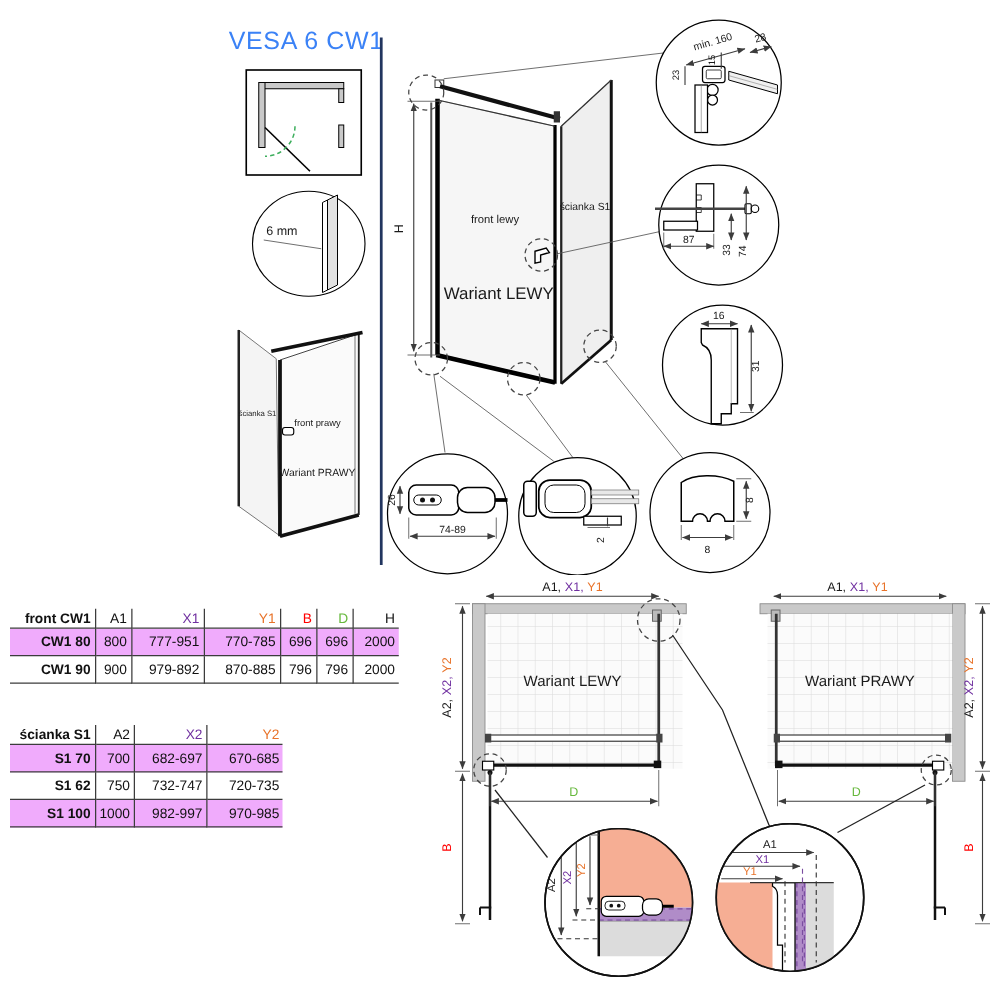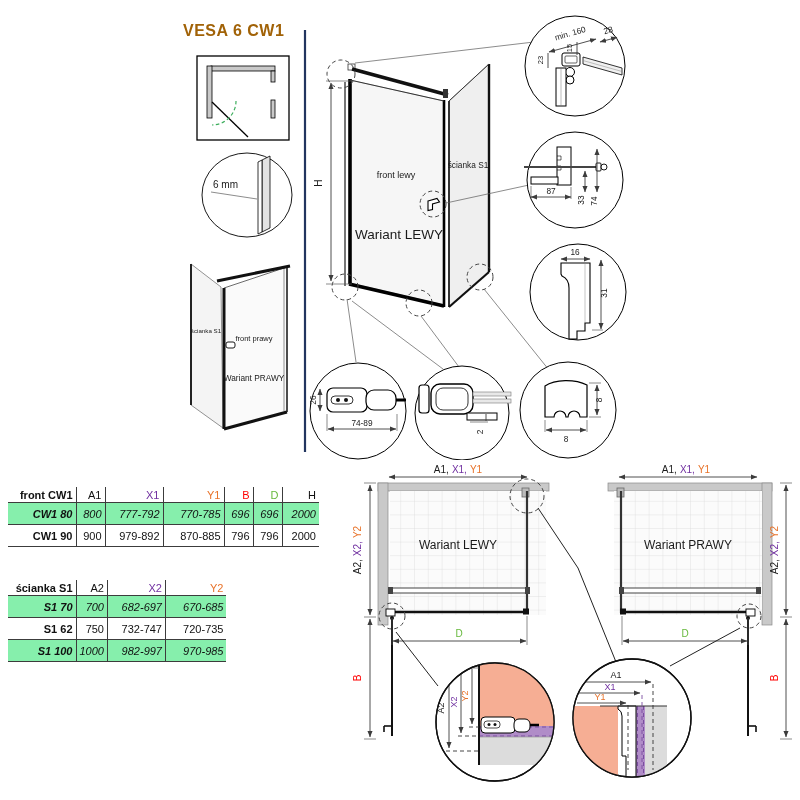--- a/index.html
+++ b/index.html
@@ -4,28 +4,28 @@
 <style>
   html,body{margin:0;padding:0;background:#fff;}
   body{width:800px;height:800px;position:relative;font-family:"Liberation Sans",sans-serif;overflow:hidden;}
   svg{position:absolute;left:0;}
   svg text{font-family:"Liberation Sans",sans-serif;fill:#1a1a1a;}
   .t6{font-size:6.2px}.t7{font-size:7.5px}.t8{font-size:8.3px}.t9{font-size:9px}.t10{font-size:10px}.t12{font-size:12px}.t13{font-size:13.5px}
   .cX{fill:#7030A0}.cY{fill:#E8732A}.cB{fill:#FF0000}.cD{fill:#66B83C}
   .dimline{stroke:#3c3c3c;stroke-width:0.9;fill:none}
   .thin{stroke:#5a5a5a;stroke-width:0.7;fill:none}
   .dash{stroke:#444;stroke-width:1;fill:none;stroke-dasharray:4 3}
-  #page-title{position:absolute;left:183px;top:22px;font-size:16px;font-weight:bold;color:#a16207;letter-spacing:0.5px;}
+  #page-title{position:absolute;left:183px;top:22px;font-size:20px;font-weight:normal;color:#3b82f6;letter-spacing:0.5px;}
   .tbl{position:absolute;border-collapse:collapse;font-size:11px;color:#111;}
   .tbl th,.tbl td{border-right:1.3px solid #3c3c3c;border-bottom:1.3px solid #3c3c3c;
       text-align:right;padding:0 3px;height:21px;font-weight:normal;background:#fff;}
   .tbl th{height:15px;}
   .tbl th:last-child,.tbl td:last-child{border-right:none;}
   .tbl .lbl{font-weight:bold;}
-  .tbl tr.shade td{background:#86efac;font-style:italic;}
+  .tbl tr.shade td{background:#f0abfc;}
   #tbl-front{left:8px;top:487px;}
   #tbl-wall{left:8px;top:580px;}
 </style>
 </head>
 <body>
 
 <div id="page-title">VESA 6 CW1</div>
 
 <svg id="top-drawing" width="800" height="460" viewBox="0 0 800 460" style="top:0;">
   <defs>
@@ -221,21 +221,21 @@
     <th>A1</th>
     <th class="cX" style="color:#7030A0">X1</th>
     <th style="color:#E8732A">Y1</th>
     <th style="color:#FF0000">B</th>
     <th style="color:#66B83C">D</th>
     <th>H</th>
   </tr>
   <tr class="shade">
     <td class="lbl">CW1 80</td>
     <td>800</td>
-    <td>777-792</td>
+    <td>777-951</td>
     <td>770-785</td>
     <td>696</td>
     <td>696</td>
     <td>2000</td>
   </tr>
   <tr>
     <td class="lbl">CW1 90</td>
     <td>900</td>
     <td>979-892</td>
     <td>870-885</td>

